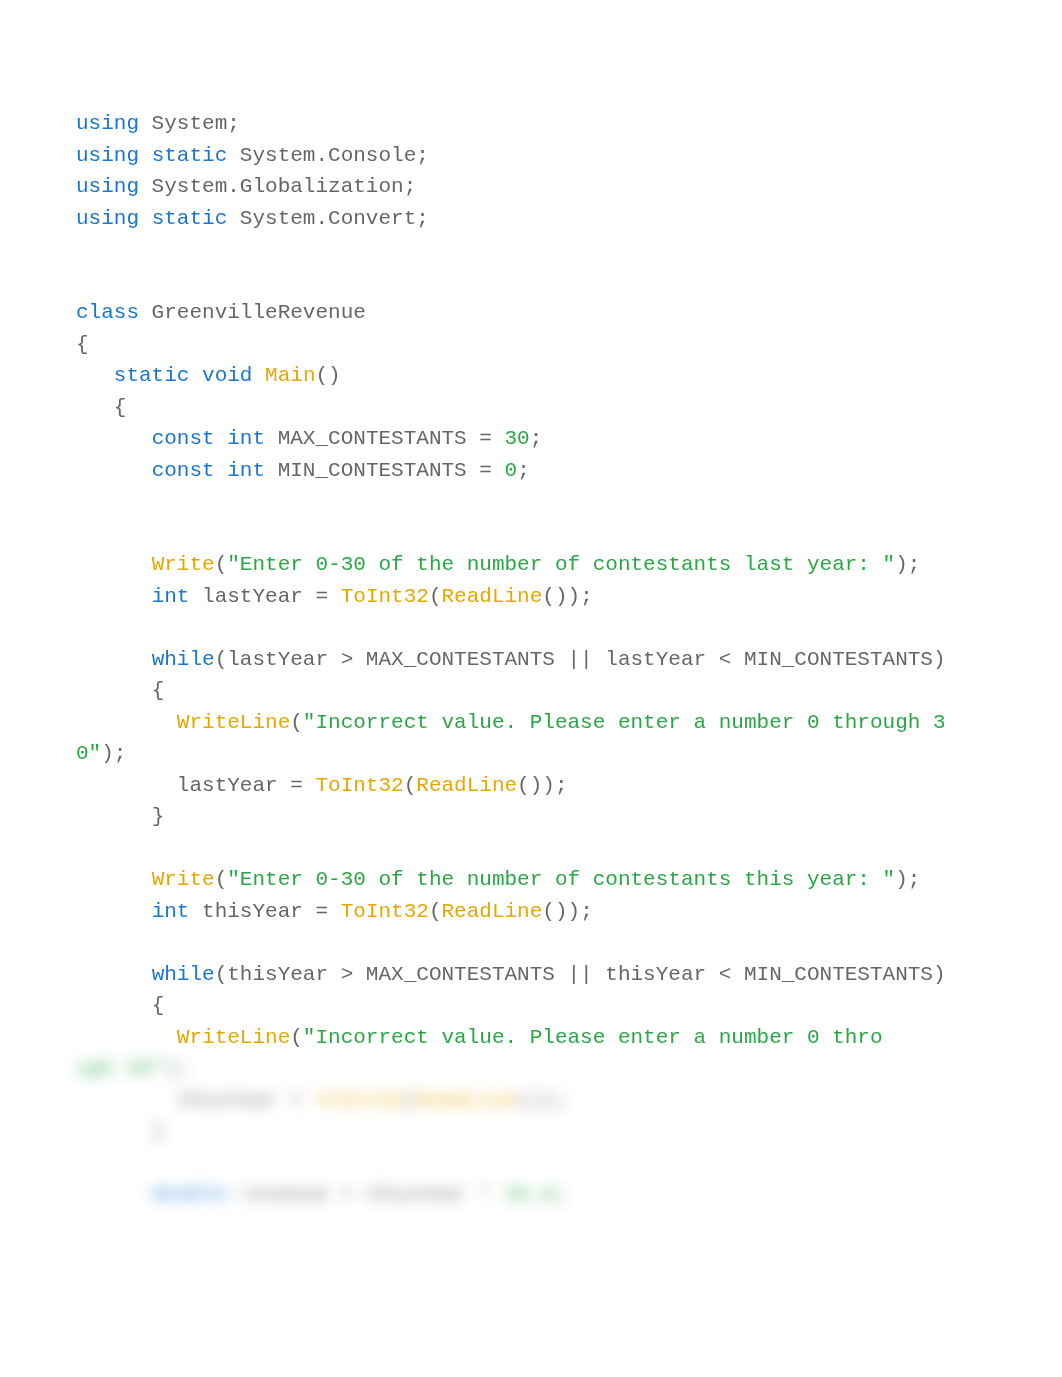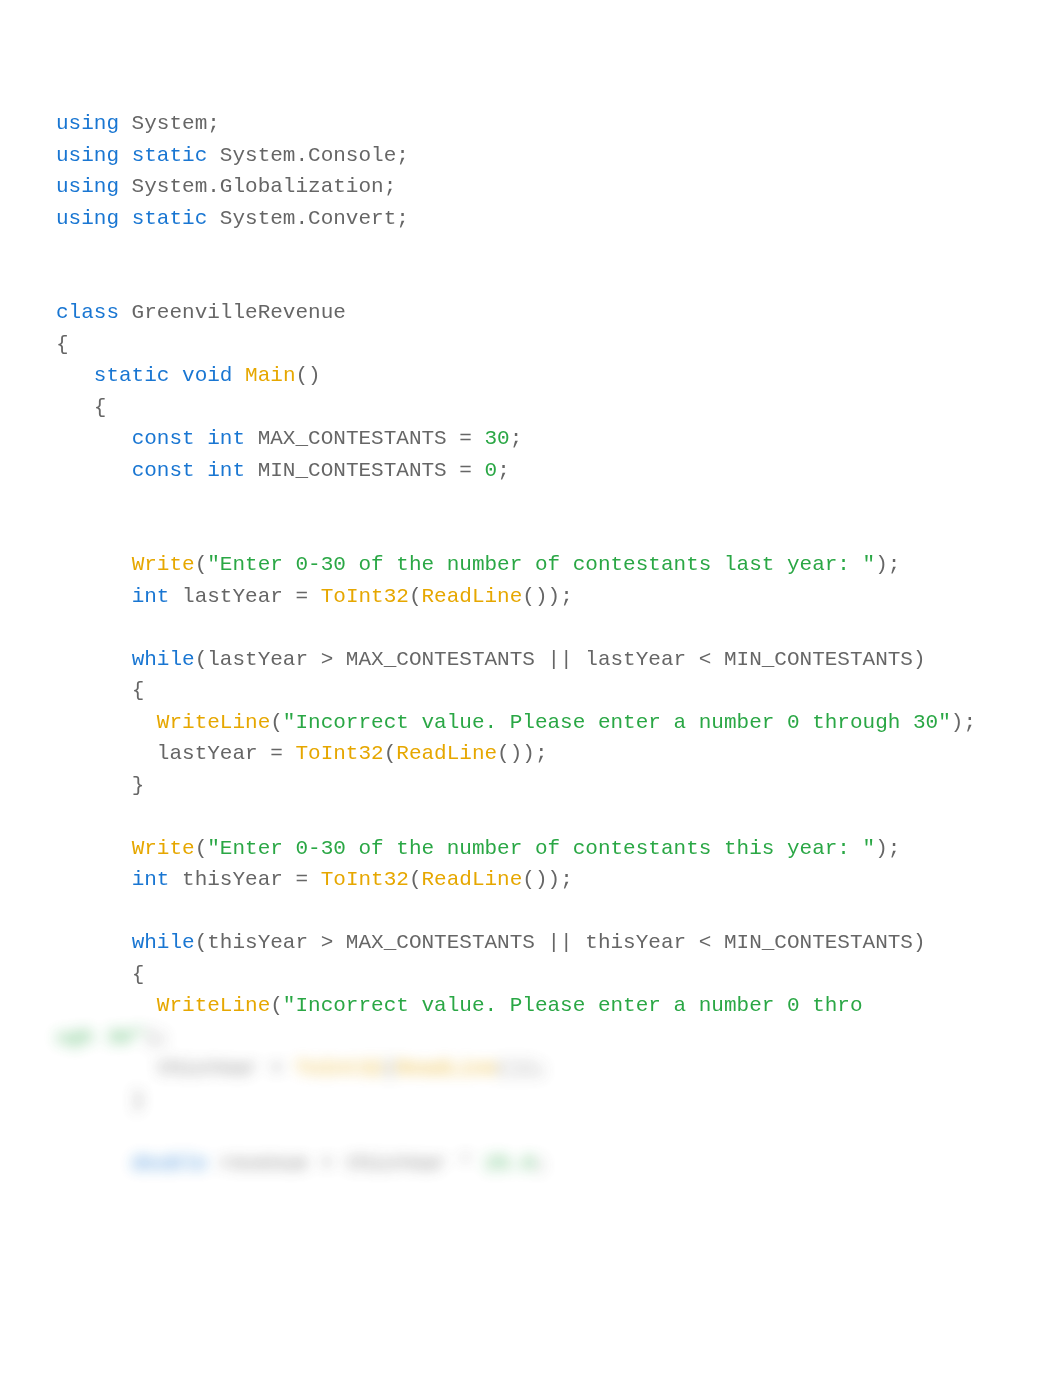--- a/index.html
+++ b/index.html
@@ -7,21 +7,21 @@
     padding: 0;
     width: 1062px;
     height: 1377px;
     background: #ffffff;
     font-family: "SFMono-Regular", Consolas, "Liberation Mono", Menlo, Courier, monospace;
     font-size: 21px;
     line-height: 1.5;
     color: #666666;
   }
   .page {
-    padding: 108px 80px 40px 56px;
+    padding: 108px 80px 40px 76px;
     box-sizing: border-box;
     width: 1062px;
   }
   pre.code {
     margin: 0;
     white-space: pre-wrap;
     word-break: break-all;
     font-family: inherit;
     font-size: inherit;
     line-height: inherit;

